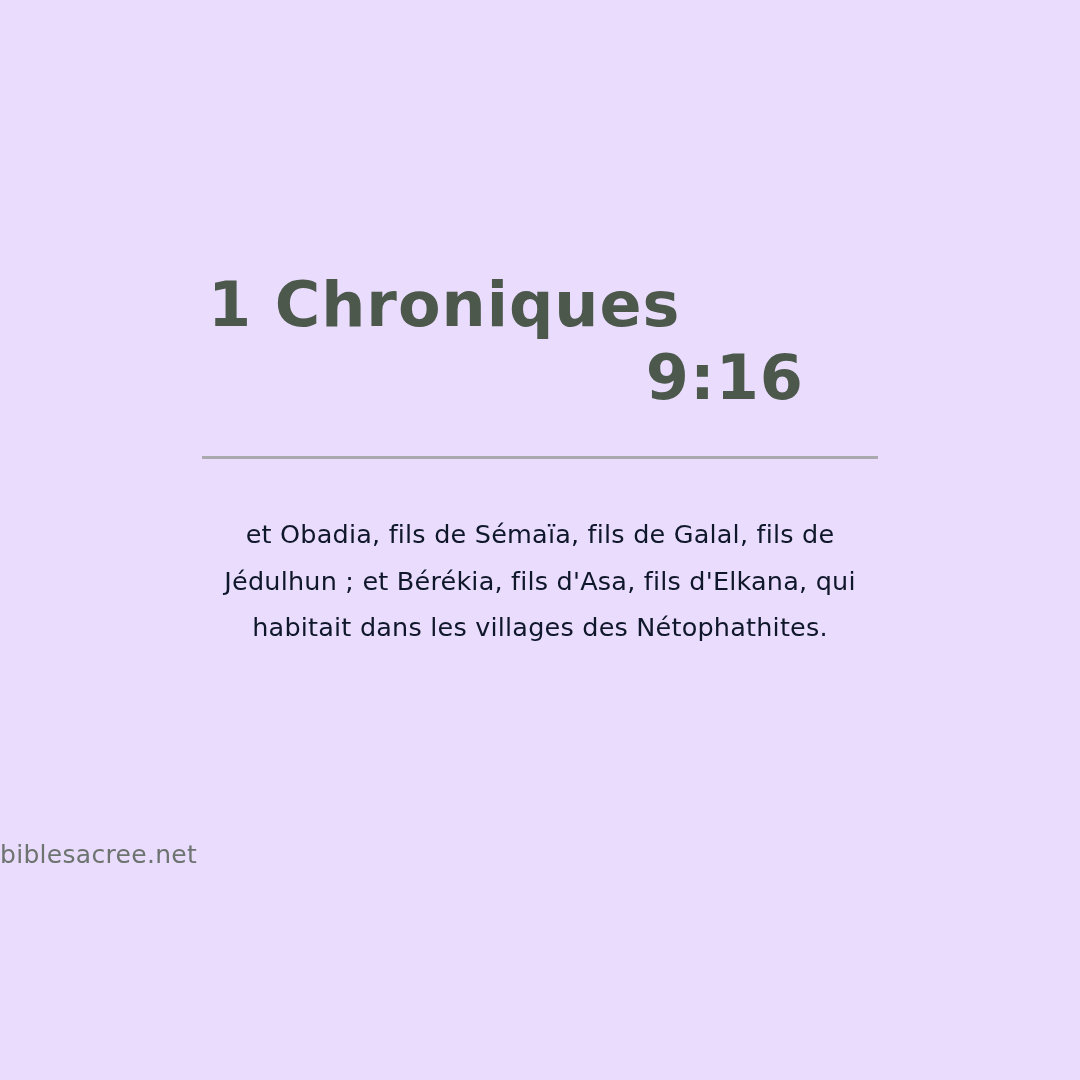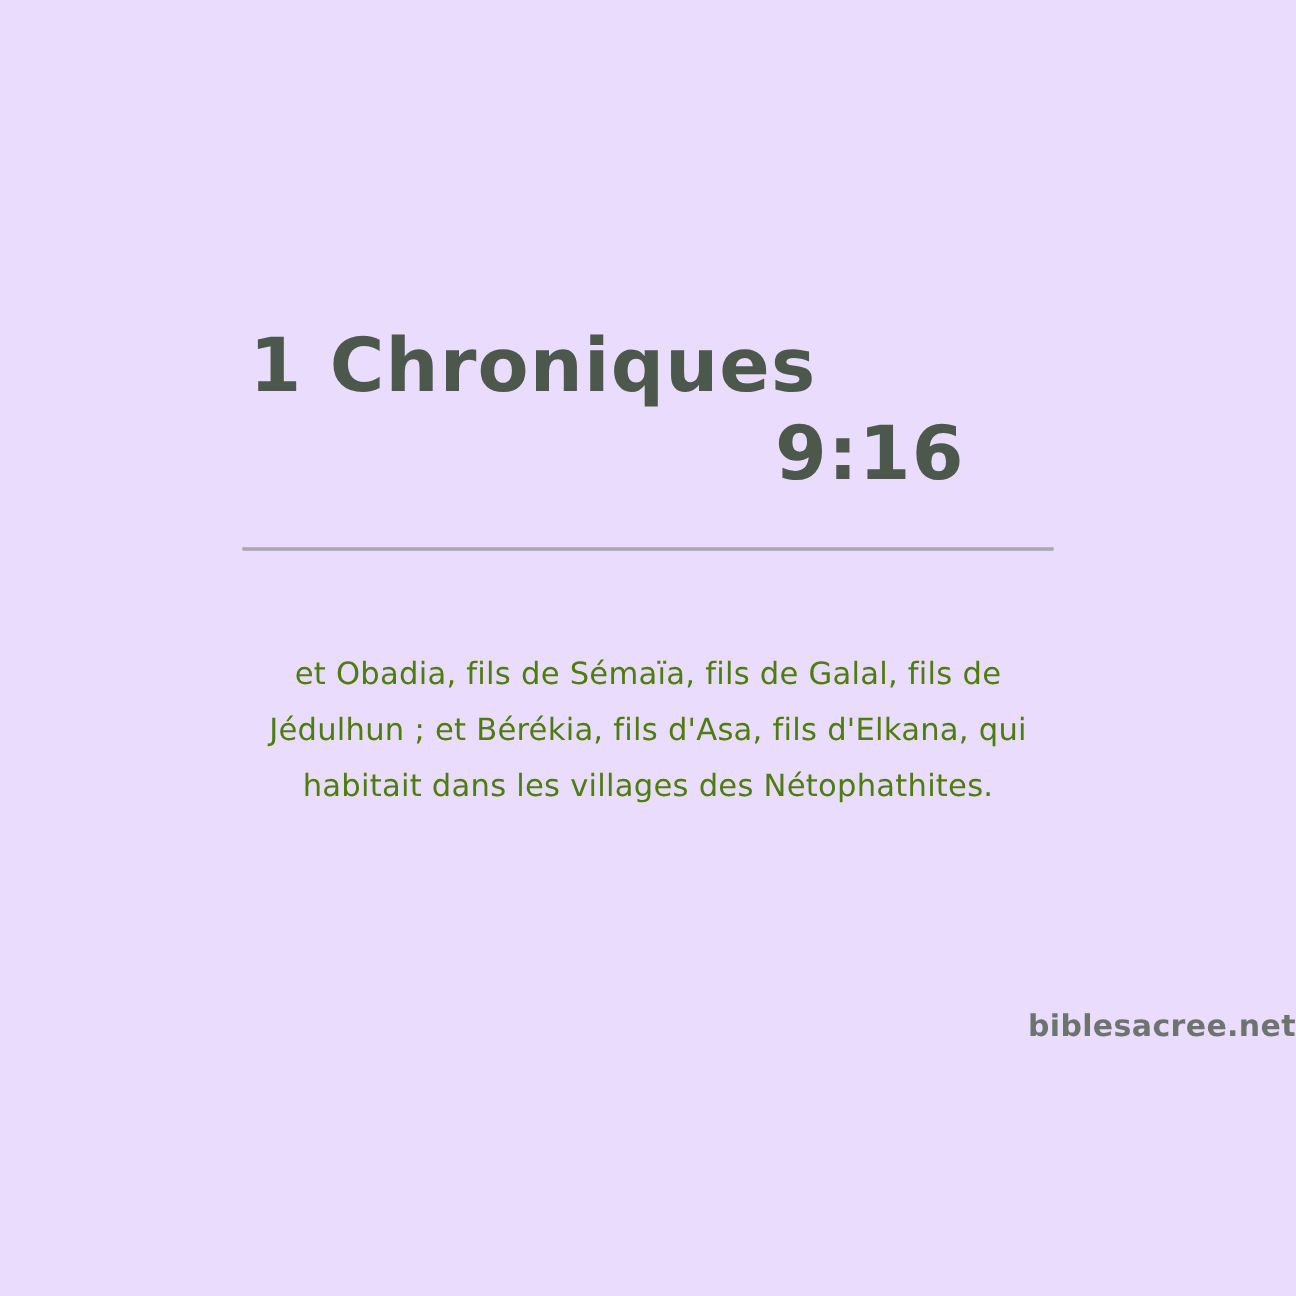--- a/index.html
+++ b/index.html
@@ -45,39 +45,38 @@
     margin-top: 8px;
   }
   .divider {
     width: 676px;
     height: 3px;
     background: #a9a9ae;
     margin-top: 46px;
   }
   .verse-text {
     width: 680px;
-    margin-top: 80px;
+    margin-top: 52px;
     font-family: "DejaVu Sans", sans-serif;
     font-size: 25.5px;
     line-height: 1.82;
-    color: #4d7c0f;
+    color: #0f172a;
     text-align: center;
     letter-spacing: 0.2px;
   }
   .footer {
     position: absolute;
     left: 0;
     right: 0;
     top: 840px;
-    text-align: right;
+    text-align: left;
     font-family: "DejaVu Sans", sans-serif;
     font-size: 25px;
     color: #6d7470;
     letter-spacing: 0.3px;
-    font-weight: bold;
   }
 </style>
 </head>
 <body>
 
 <div class="card">
 
   <div class="reference-block">
     <div class="reference-line book">1 Chroniques</div>
     <div class="reference-line verse">9:16</div>

